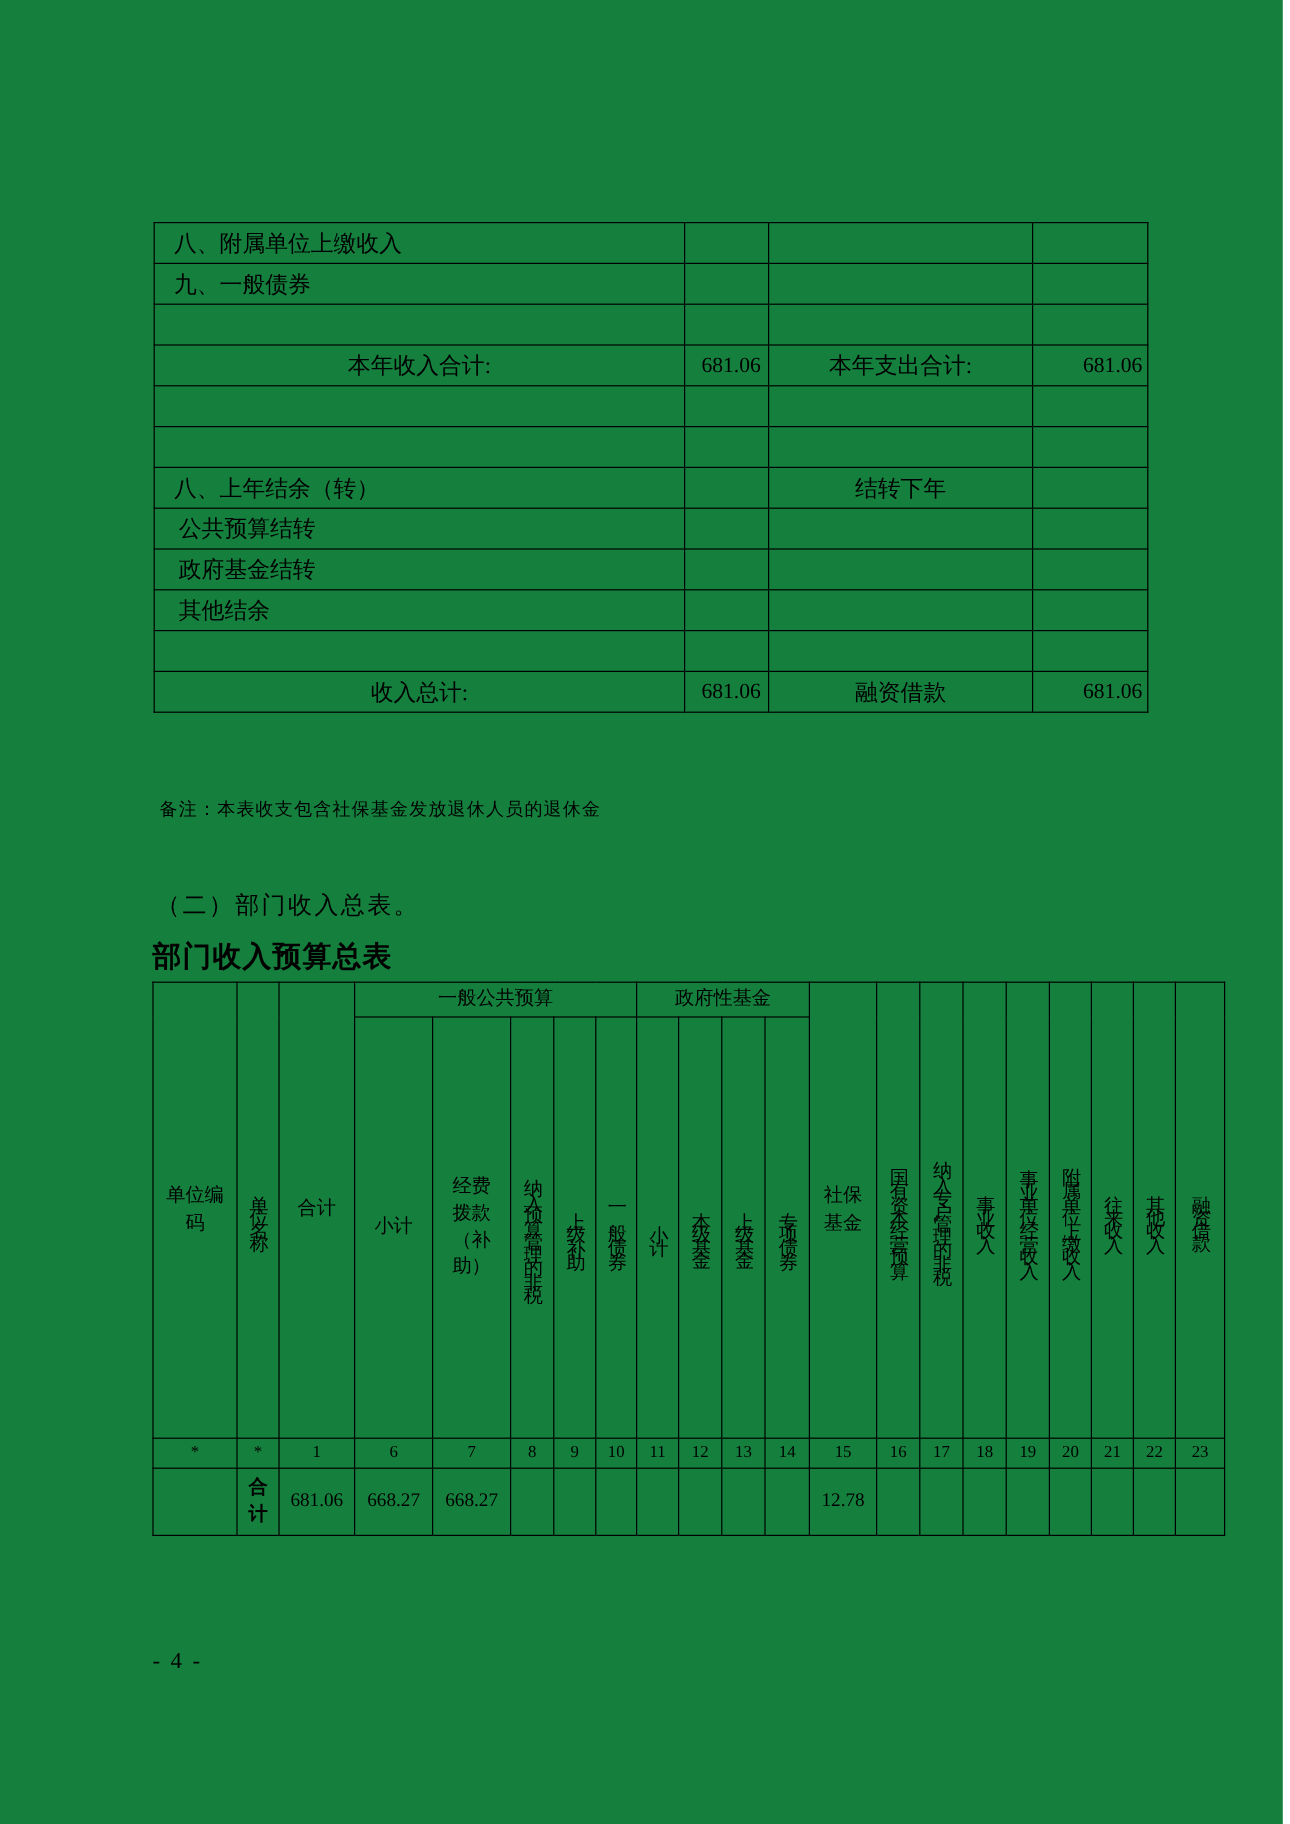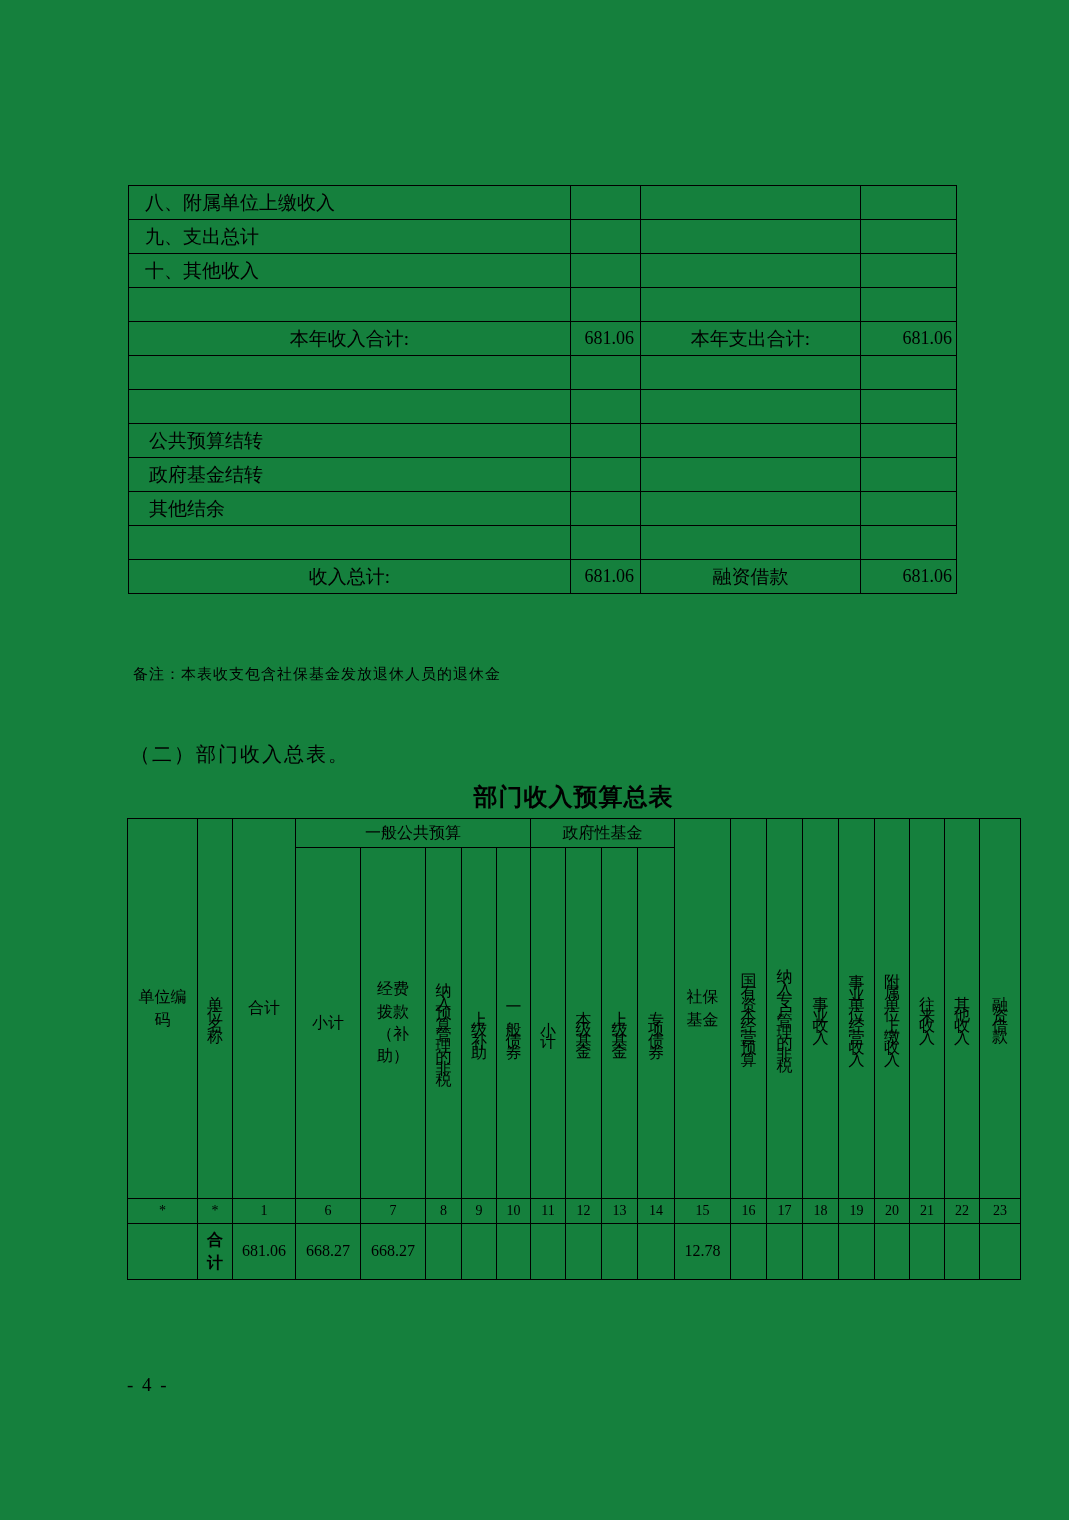--- a/index.html
+++ b/index.html
@@ -12,21 +12,21 @@
   .t1{position:absolute;left:128px;top:185px;width:828px;font-size:19px;}
   .t1 td{border:1px solid #000;height:33px;padding:0;overflow:hidden;white-space:nowrap;vertical-align:middle;}
   .t1 .lab{text-align:left;padding-left:16px;}
   .t1 .sub{padding-left:20px;}
   .t1 .cen{text-align:center;padding-left:0;}
   .t1 .mid{text-align:center;}
   .t1 .val{text-align:right;padding-right:6px;font-size:18px;}
   .t1 .val4{text-align:right;padding-right:4px;font-size:18px;}
   .note{position:absolute;left:133px;top:665px;font-size:15px;letter-spacing:1px;}
   .heading{position:absolute;left:130px;top:741px;font-size:20px;letter-spacing:2px;}
-  .title{position:absolute;left:127px;top:781px;width:893px;text-align:center;
+  .title{position:absolute;left:127px;top:781px;width:893px;text-align:left;
          font-size:24px;font-weight:bold;letter-spacing:1px;}
   
   .t2{position:absolute;left:127px;top:818px;width:893px;}
   .t2 th,.t2 td{border:1px solid #000;padding:0;font-weight:normal;text-align:center;
                 vertical-align:middle;font-size:16px;line-height:1.4;overflow:hidden;}
   .t2 .r-group{height:29px;}
   .t2 .r-labels{height:351px;}
   .t2 .r-codes{height:25px;}
   .t2 .r-codes td{font-size:14px;}
   .t2 .r-data{height:56px;}
@@ -50,27 +50,21 @@
         <col style="width:96px">
       </colgroup>
     <tbody>
       <tr>
         <td class="lab">八、附属单位上缴收入</td>
         <td class="val"></td>
         <td class="mid"></td>
         <td class="val4"></td>
       </tr>
       <tr>
-        <td class="lab">九、支出总计</td>
-        <td class="val"></td>
-        <td class="mid"></td>
-        <td class="val4"></td>
-      </tr>
-      <tr>
-        <td class="lab">十、其他收入</td>
+        <td class="lab">九、一般债券</td>
         <td class="val"></td>
         <td class="mid"></td>
         <td class="val4"></td>
       </tr>
       <tr>
         <td class="lab"></td>
         <td class="val"></td>
         <td class="mid"></td>
         <td class="val4"></td>
       </tr>
@@ -83,20 +77,26 @@
       <tr>
         <td class="lab"></td>
         <td class="val"></td>
         <td class="mid"></td>
         <td class="val4"></td>
       </tr>
       <tr>
         <td class="lab"></td>
         <td class="val"></td>
         <td class="mid"></td>
+        <td class="val4"></td>
+      </tr>
+      <tr>
+        <td class="lab">八、上年结余（转）</td>
+        <td class="val"></td>
+        <td class="mid">结转下年</td>
         <td class="val4"></td>
       </tr>
       <tr>
         <td class="lab sub">公共预算结转</td>
         <td class="val"></td>
         <td class="mid"></td>
         <td class="val4"></td>
       </tr>
       <tr>
         <td class="lab sub">政府基金结转</td>

